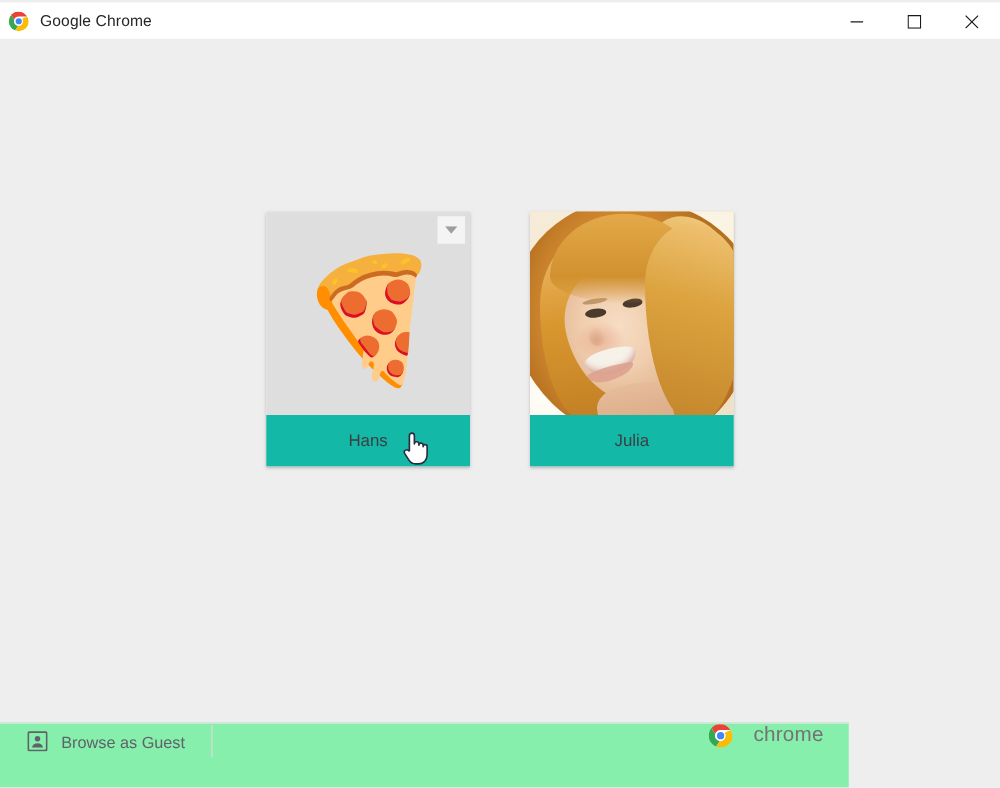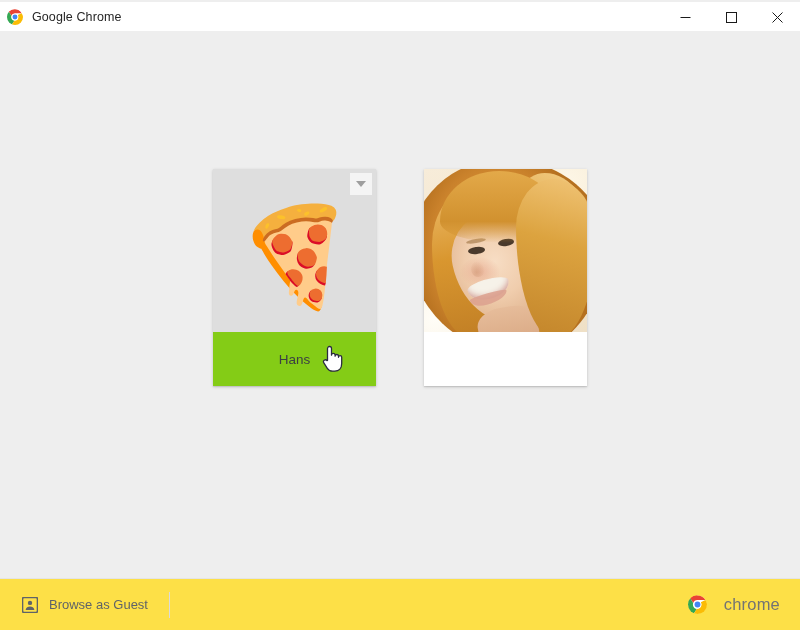--- a/index.html
+++ b/index.html
@@ -94,22 +94,22 @@
     height: 163px;
     background: #dedede;
     position: relative;
     overflow: hidden;
     display: flex;
     align-items: center;
     justify-content: center;
   }
 
   .card-name {
-    height: 54px;
-    background: #84cc16;
+    height: 41px;
+    background: #14b8a6;
     display: flex;
     align-items: center;
     justify-content: center;
     font-size: 13.5px;
     color: #3c4043;
   }
 
   
   .card-menu {
     position: absolute;
@@ -255,26 +255,26 @@
     left: 16px; top: 2px;
     width: 118px; height: 72px;
     background: linear-gradient(180deg, #e3a949 0%, #d1912f 70%, rgba(209,145,47,0) 100%);
     border-radius: 50% 50% 44% 56% / 70% 66% 34% 30%;
   }
 
   
   .bottombar {
     position: absolute;
     bottom: 0; left: 0;
-    width: 800px;
+    width: 679px;
     height: 52px;
-    background: #fde047;
+    background: #86efac;
     border-top: 1px solid #e4e4e4;
     display: flex;
-    align-items: center;
+    align-items: flex-start;
   }
   .bottom-actions {
     display: flex;
     align-items: center;
     padding-left: 22px;
   }
   .action {
     display: flex;
     align-items: center;
     gap: 11px;
@@ -391,20 +391,21 @@
           <div class="eye-r"></div>
           <div class="cheek"></div>
           <div class="nose"></div>
           <div class="mouth"></div>
           <div class="lip"></div>
           <div class="neck"></div>
           <div class="hair-fringe"></div>
           <div class="hair-front"></div>
         </div>
       </div>
+      <div class="card-name">Julia</div>
     </div>
 
   </div>
 </div>
 
 <div class="bottombar">
   <div class="bottom-actions">
 
     <div class="action">
       <svg class="icon-guest" viewBox="0 0 16 16">

